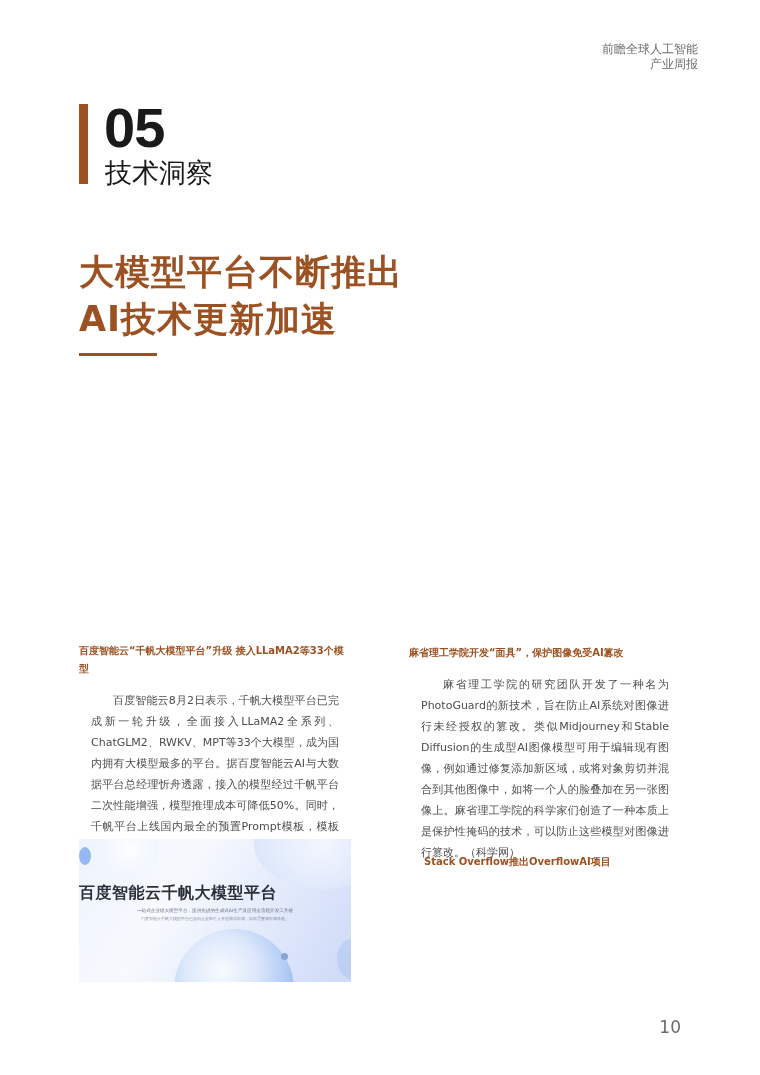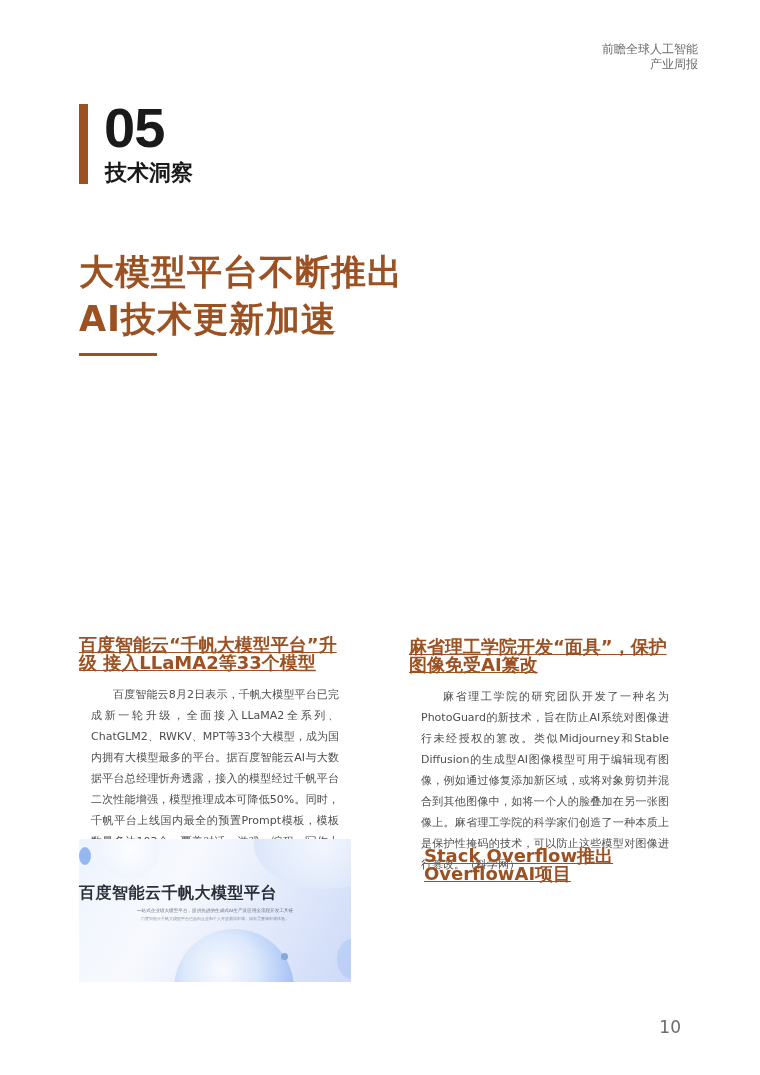--- a/index.html
+++ b/index.html
@@ -4,29 +4,29 @@
 <style>
   html, body { margin: 0; padding: 0; background: #ffffff; }
   body { width: 760px; height: 1075px; position: relative; overflow: hidden;
          font-family: "DejaVu Sans", "Liberation Sans", sans-serif; color: #4a4a4a; }
   .header-meta { position: absolute; right: 62px; top: 42px; text-align: right;
                  font-size: 12px; line-height: 15px; color: #6a6a6a; }
   .chapter { position: absolute; left: 79px; top: 104px; height: 80px; }
   .chapter-bar { position: absolute; left: 0; top: 0; width: 9px; height: 80px; background: #9c5122; }
   .chapter-num { position: absolute; left: 25px; top: -6px; font-family: "Liberation Sans", sans-serif;
                  font-size: 56px; font-weight: 700; color: #1a1a1a; letter-spacing: -1px; line-height: 60px; }
-  .chapter-title { position: absolute; left: 26px; top: 56px; font-size: 22px; font-weight: 700;
+  .chapter-title { position: absolute; left: 26px; top: 56px; font-size: 27px; font-weight: 400;
                    color: #1a1a1a; white-space: nowrap; line-height: 26px; }
   .headline { position: absolute; left: 79px; top: 249px; font-size: 35px; font-weight: 700;
               color: #9c5122; line-height: 47px; letter-spacing: 1px; }
   .headline-rule { position: absolute; left: 79px; top: 353px; width: 78px; height: 3px; background: #9c5122; }
   .col { position: absolute; width: 272px; }
   .col-left { left: 79px; top: 634px; }
   .col-right { left: 409px; top: 636px; }
-  .art-title { font-size: 18px; font-weight: 700; color: #9c5122; line-height: 18px; margin: 2px 0 6px 0; text-decoration: underline; }
+  .art-title { font-size: 10px; font-weight: 700; color: #9c5122; line-height: 18px; margin: 8px 0 6px 0; }
   .art-body { font-size: 11px; line-height: 21px; color: #4d4d4d; text-indent: 2em; margin: 12px;
               text-align: justify; }
   .article-2 { position: absolute; left: 424px; top: 845px; width: 272px; }
   .image { position: absolute; left: 79px; top: 839px; width: 272px; height: 143px; overflow: hidden;
            background: linear-gradient(120deg, #eef4fd 0%, #f7f9fe 35%, #e6edfc 60%, #cdd9f7 100%); }
   .bubble { position: absolute; border-radius: 50%; }
   .b1 { left: 95px; top: 90px; width: 120px; height: 120px;
         background: radial-gradient(circle at 40% 35%, #ffffff 0%, #d8e6fb 35%, #8fb4f2 70%, #5d8ee6 100%); opacity: .75; }
   .b2 { left: 175px; top: -40px; width: 140px; height: 90px;
         background: radial-gradient(circle at 50% 50%, #ffffff 0%, #e1ebfc 60%, #c6d7f6 100%); opacity: .6; }

